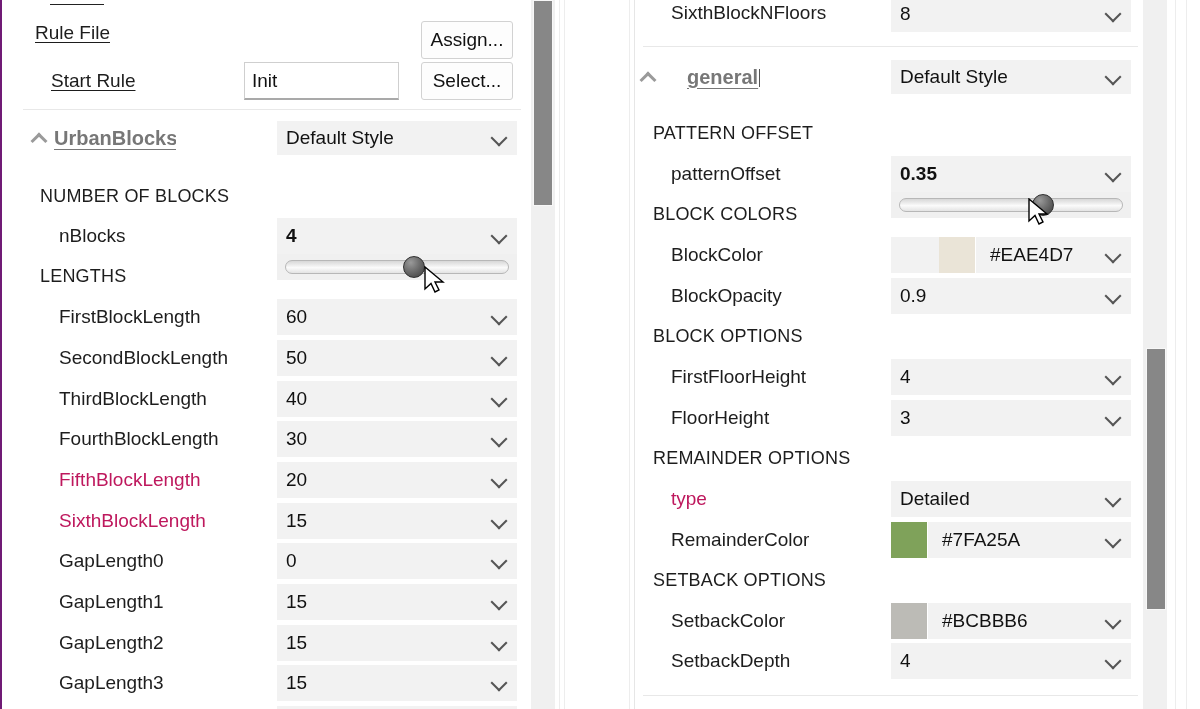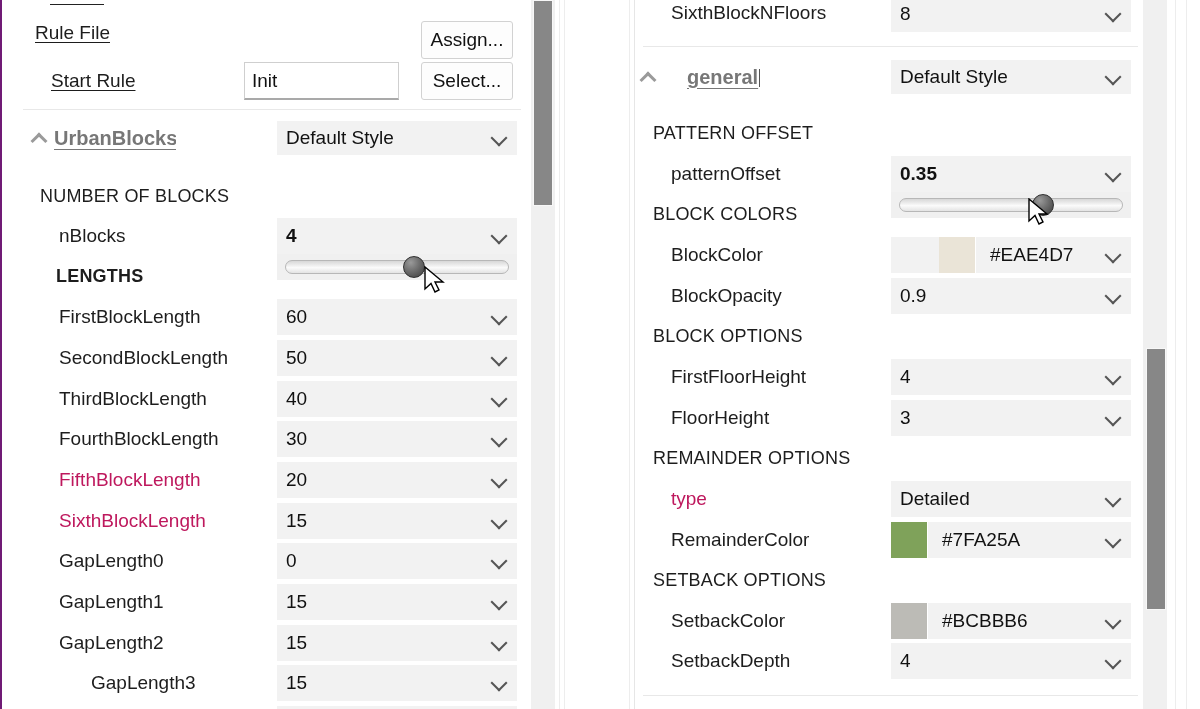--- a/index.html
+++ b/index.html
@@ -289,21 +289,21 @@
     <div class="attr-label" style="left:57px; top:225px;">nBlocks</div>
     <div class="value-box" style="left:275px; top:218px; width:240px; height:36px;">
       <span class="value-text bold">4</span>
       <span class="chev"></span>
     </div>
     <div class="slider-row" style="left:275px; top:254px; width:240px; height:26px;">
       <span class="slider-track"></span>
       <span class="slider-thumb" style="left:126px;"></span>
     </div>
 
-    <div class="group-label" style="left:54px; top:266px;font-weight:bold;">LENGTHS</div>
+    <div class="group-label" style="left:38px; top:266px;">LENGTHS</div>
 
     <div class="attr-label" style="left:57px; top:306px;">FirstBlockLength</div>
     <div class="value-box" style="left:275px; top:299px; width:240px; height:36px;">
       <span class="value-text">60</span>
       <span class="chev"></span>
     </div>
 
     <div class="attr-label" style="left:57px; top:347px;">SecondBlockLength</div>
     <div class="value-box" style="left:275px; top:340px; width:240px; height:36px;">
       <span class="value-text">50</span>
@@ -345,21 +345,21 @@
       <span class="value-text">15</span>
       <span class="chev"></span>
     </div>
 
     <div class="attr-label" style="left:57px; top:632px;">GapLength2</div>
     <div class="value-box" style="left:275px; top:625px; width:240px; height:36px;">
       <span class="value-text">15</span>
       <span class="chev"></span>
     </div>
 
-    <div class="attr-label" style="left:57px; top:672px;margin-left:32px;">GapLength3</div>
+    <div class="attr-label" style="left:57px; top:672px;">GapLength3</div>
     <div class="value-box" style="left:275px; top:665px; width:240px; height:36px;">
       <span class="value-text">15</span>
       <span class="chev"></span>
     </div>
 
     <div class="value-box" style="left:275px; top:706px; width:240px; height:36px;"></div>
   </div>
 
   <div class="scroll-track" style="left:531px; top:0; width:24px; height:709px;"></div>
   <div class="scroll-thumb" style="left:533px; top:0; width:20px; height:206px;"></div>

